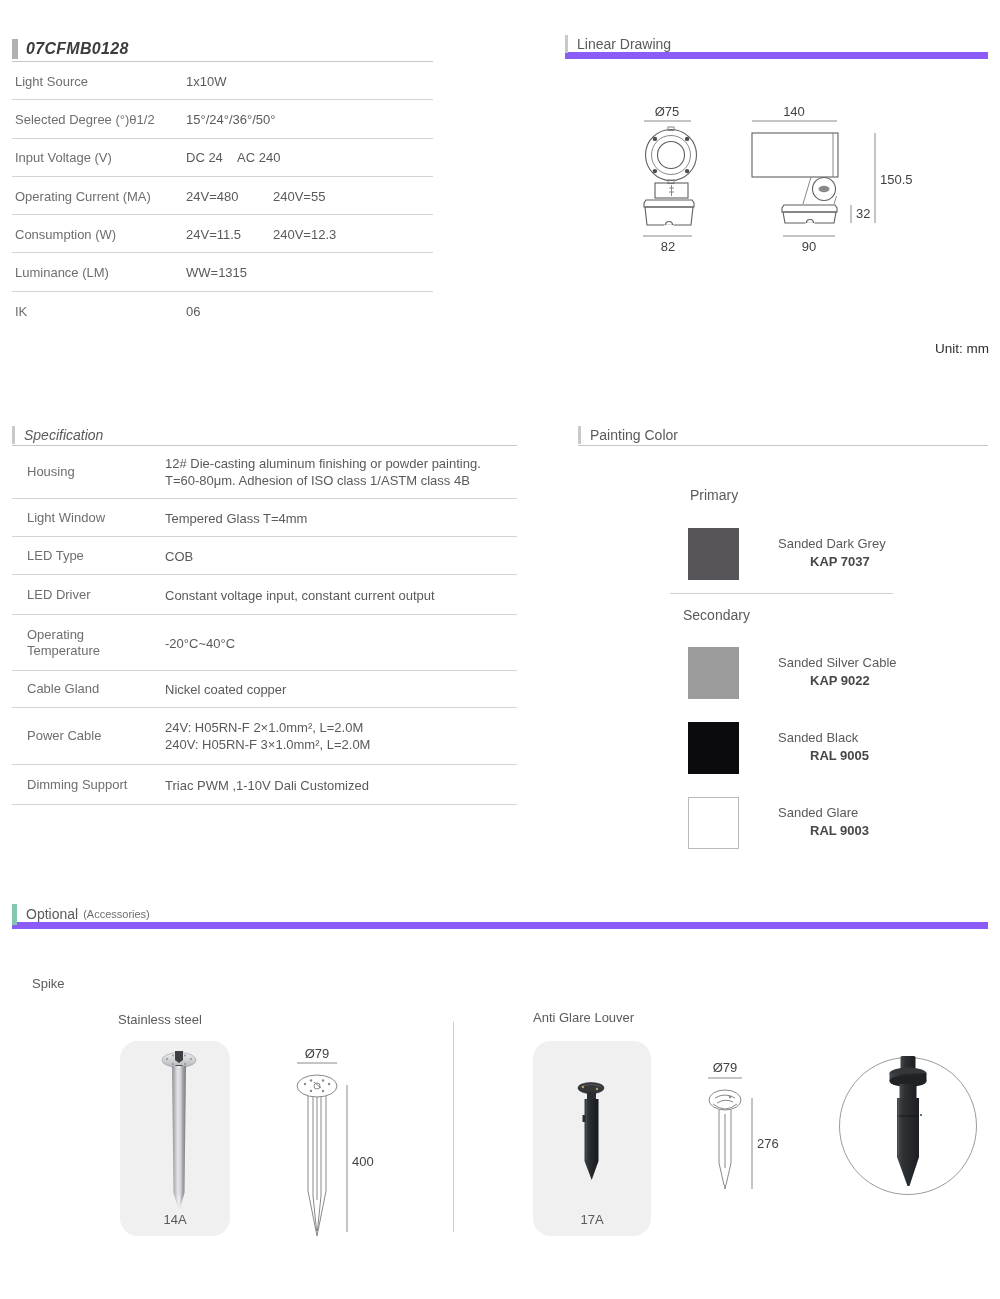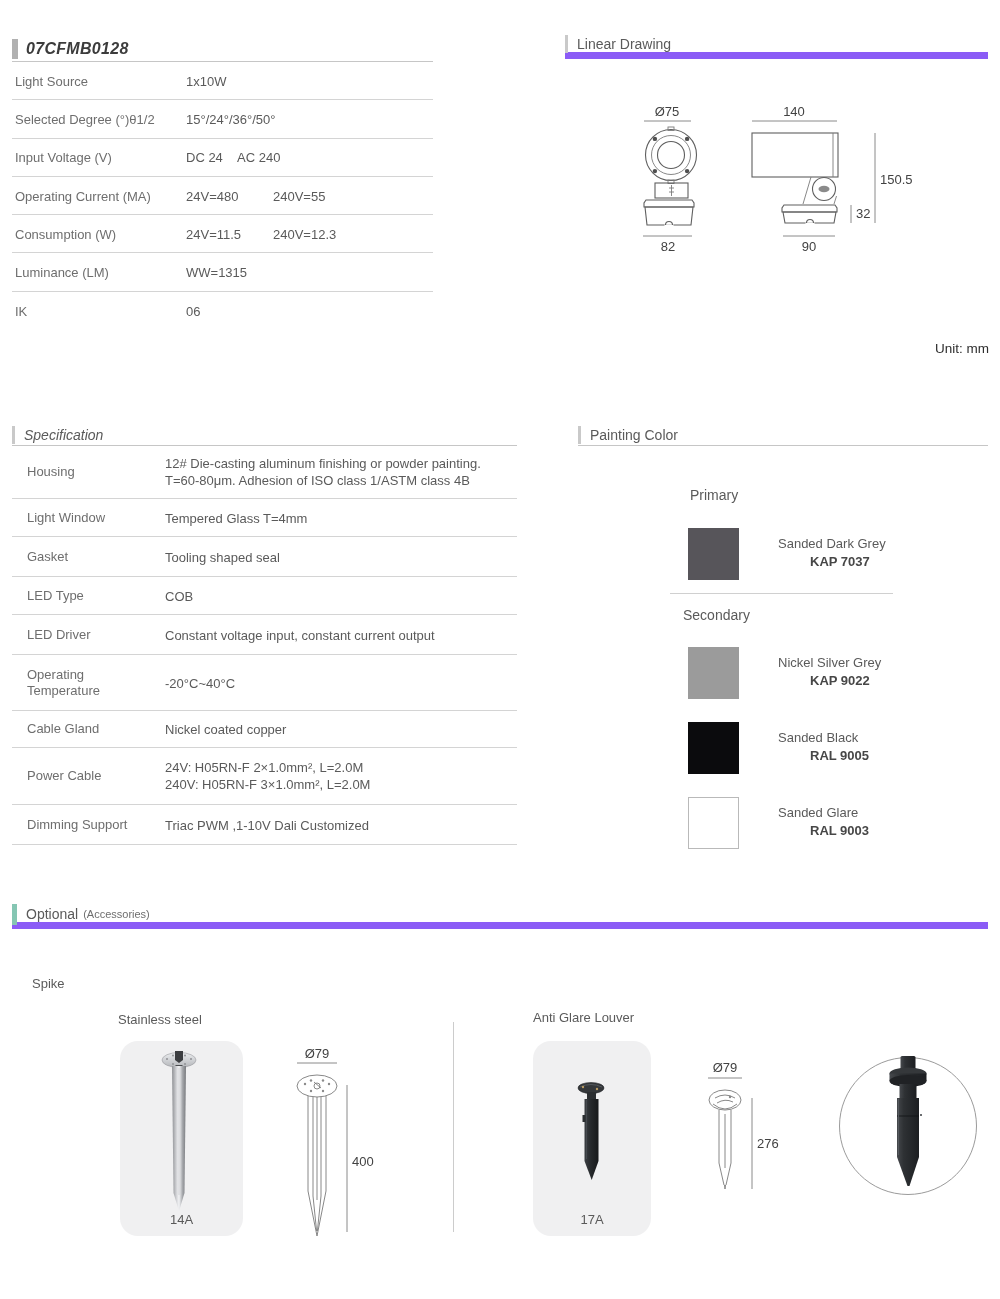--- a/index.html
+++ b/index.html
@@ -48,21 +48,21 @@
   .pc-div  { position:absolute; left:92px; top:168px; width:223px; border-top:1px solid #d0d0d0; }
   .crow { position:absolute; left:110px; width:290px; height:53px; }
   .swatch { position:absolute; left:0; top:0; width:51px; height:52px; }
   .swatch.bordered { border:1px solid #b9b9b9; }
   .cinfo { position:absolute; left:90px; top:7px; }
   .cname { display:block; font-size:13px; color:#5a5a5a; line-height:17px; }
   .ccode { display:block; font-size:13px; font-weight:bold; color:#474747; line-height:17px; margin-top:1px;padding-left:32px; }
   
   .e-head { left:12px; top:906px; width:976px; height:23px; }
   .lbl-13 { position:absolute; font-size:13px; color:#5a5a5a; white-space:nowrap; }
-  .acc-card { position:absolute; width:123px; height:195px; background:#f0f0f1; border-radius:18px; }
+  .acc-card { position:absolute; width:110px; height:195px; background:#f0f0f1; border-radius:18px; }
   .acc-model { position:absolute; left:0; bottom:9px; width:100%; text-align:center; font-size:13px; color:#5a5a5a; }
   .acc-svg { position:absolute; }
   .v-divider { position:absolute; left:453px; top:1022px; width:1px; height:210px; background:#cccccc; }
 </style>
 </head>
 <body>
 
 <div class="page">
 
   <div class="block-a">
@@ -158,24 +158,20 @@
     </div>
     <div class="srow rh53">
       <span class="slbl">Housing</span>
       <span class="sval">12# Die-casting aluminum finishing or powder painting.
 T=60-80μm. Adhesion of ISO class 1/ASTM class 4B</span>
     </div>
     <div class="srow rh38">
       <span class="slbl">Light Window</span>
       <span class="sval">Tempered Glass T=4mm</span>
     </div>
-    <div class="srow rh40">
-      <span class="slbl">Gasket</span>
-      <span class="sval">Tooling shaped seal</span>
-    </div>
     <div class="srow rh38">
       <span class="slbl">LED Type</span>
       <span class="sval">COB</span>
     </div>
     <div class="srow rh40">
       <span class="slbl">LED Driver</span>
       <span class="sval">Constant voltage input, constant current output</span>
     </div>
     <div class="srow rh56">
       <span class="slbl">Operating Temperature</span>
@@ -207,21 +203,21 @@
       <span class="cinfo">
         <span class="cname">Sanded Dark Grey</span>
         <span class="ccode">KAP 7037</span>
       </span>
     </div>
     <div class="pc-div"></div>
     <span class="grp-lbl" style="left:105px; top:182px;">Secondary</span>
     <div class="crow" style="top:222px;">
       <span class="swatch" style="background: rgb(155, 155, 155);"></span>
       <span class="cinfo">
-        <span class="cname">Nickel Silver Grey</span>
+        <span class="cname">Sanded Silver Cable</span>
         <span class="ccode">KAP 9022</span>
       </span>
     </div>
     <div class="crow" style="top:297px;">
       <span class="swatch" style="background: rgb(11, 11, 13);"></span>
       <span class="cinfo">
         <span class="cname">Sanded Black</span>
         <span class="ccode">RAL 9005</span>
       </span>
     </div>

